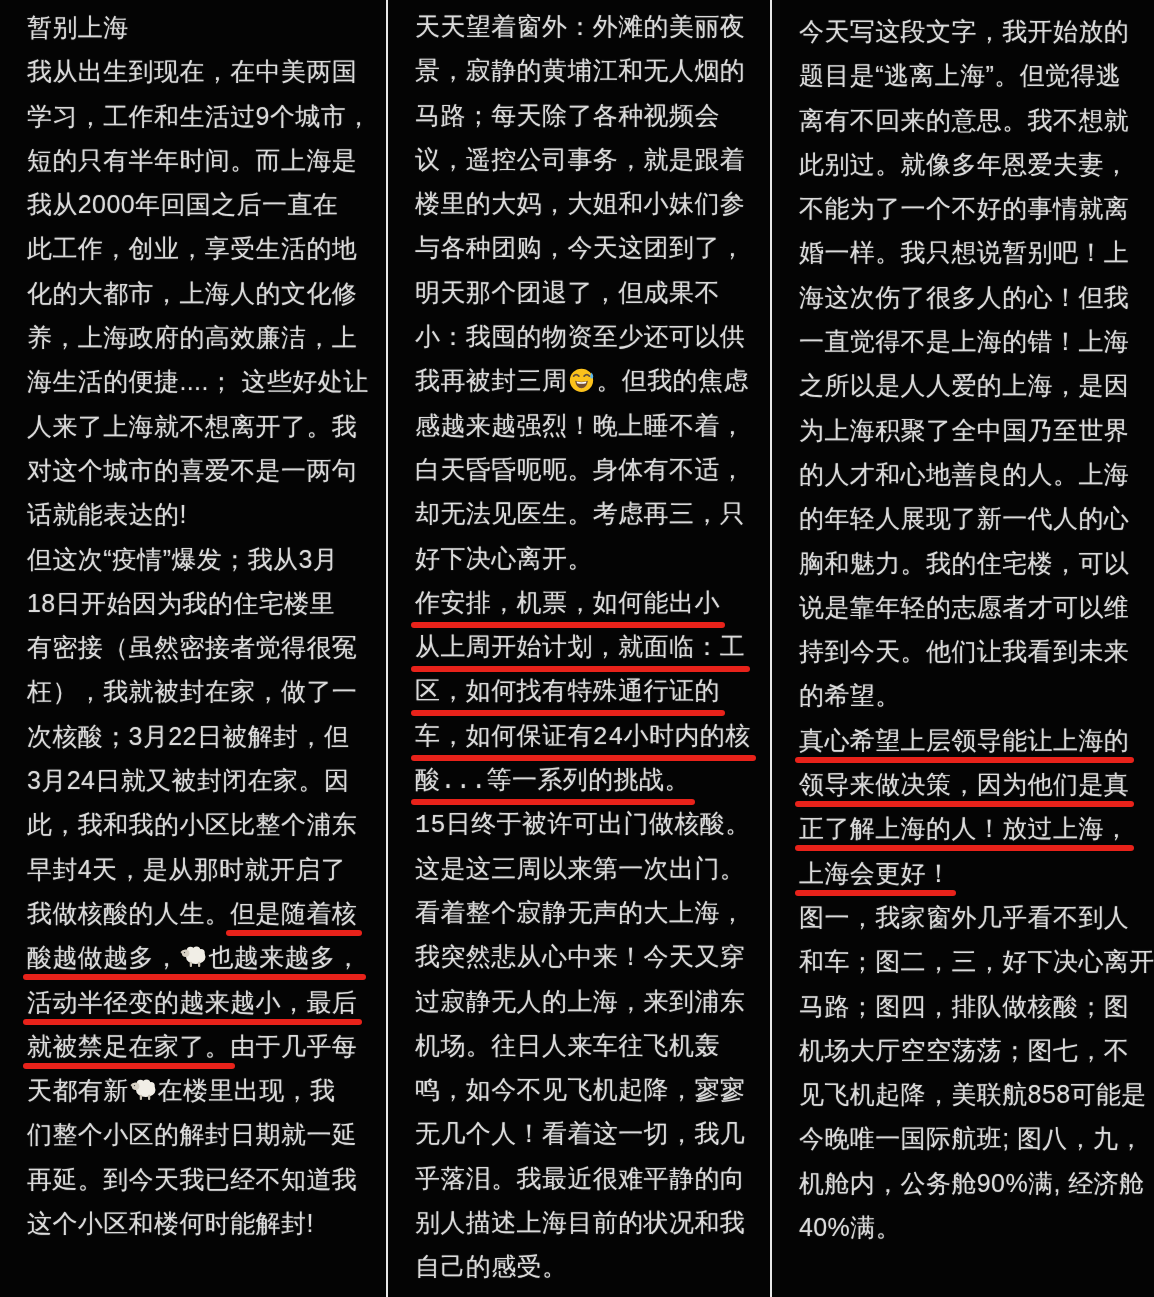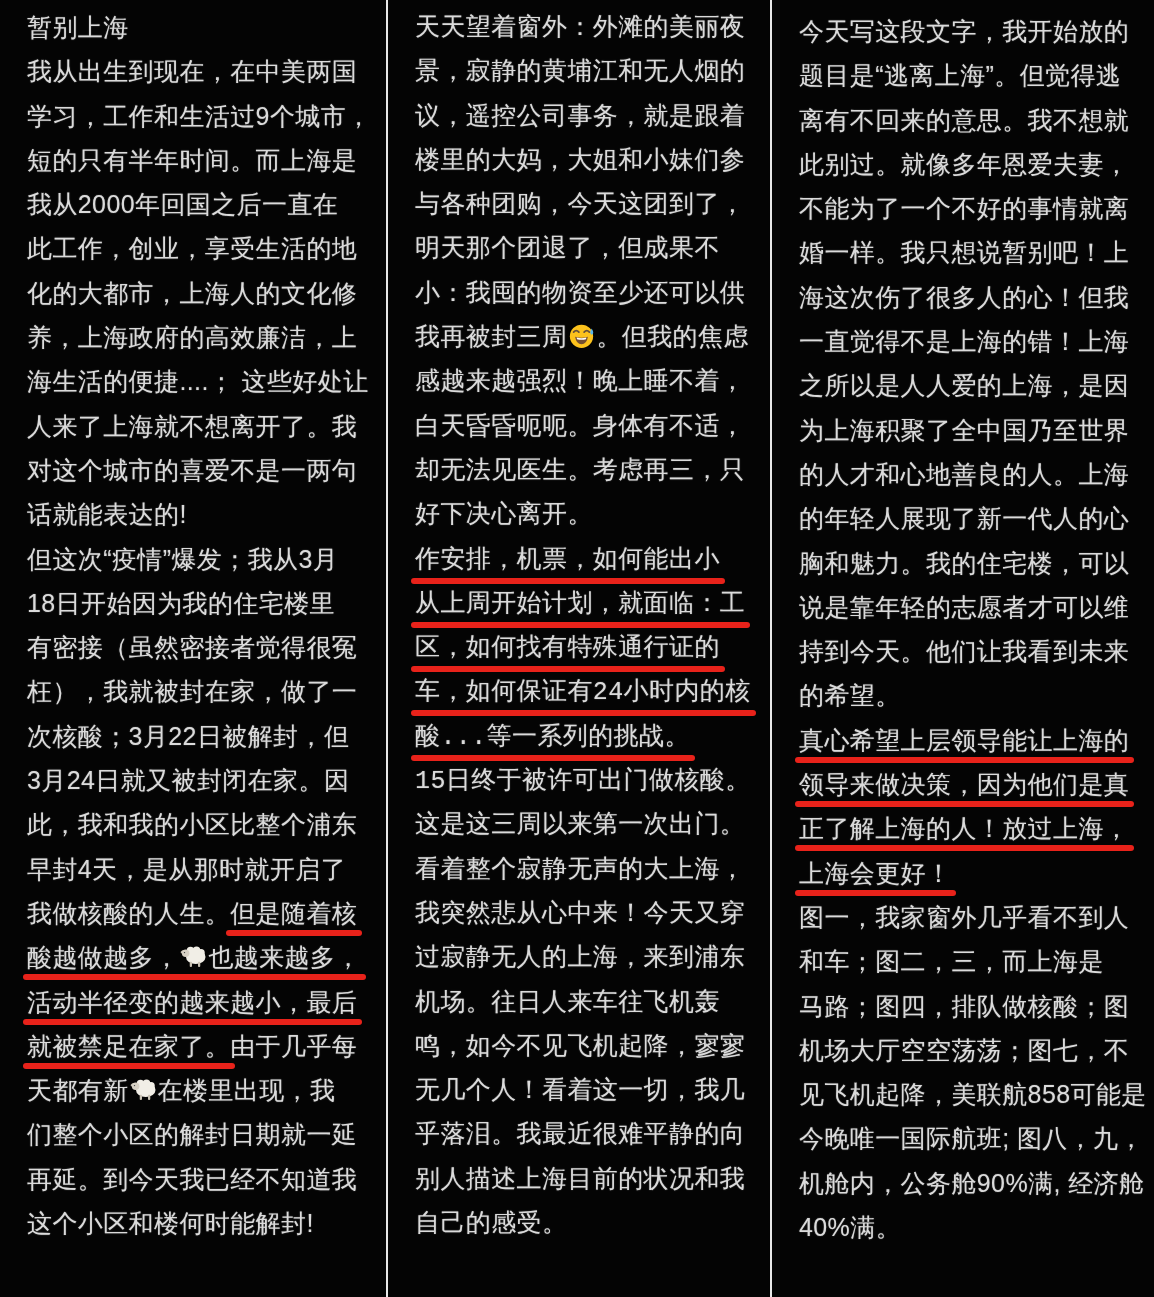--- a/index.html
+++ b/index.html
@@ -92,20 +92,21 @@
         <div class="line"><span class="seg">们整个小区的解封日期就一延</span></div>
         <div class="line"><span class="seg">再延。到今天我已经不知道我</span></div>
         <div class="line"><span class="seg">这个小区和楼何时能解封!</span></div>
       </div>
   </div>
   <div class="divider divider-1" style="background: rgb(232, 232, 232);"></div>
   <div class="col col-2">
     <div class="lines">
         <div class="line"><span class="seg">天天望着窗外：外滩的美丽夜</span></div>
         <div class="line"><span class="seg">景，寂静的黄埔江和无人烟的</span></div>
+        <div class="line"><span class="seg">马路；每天除了各种视频会</span></div>
         <div class="line"><span class="seg">议，遥控公司事务，就是跟着</span></div>
         <div class="line"><span class="seg">楼里的大妈，大姐和小妹们参</span></div>
         <div class="line"><span class="seg">与各种团购，今天这团到了，</span></div>
         <div class="line"><span class="seg">明天那个团退了，但成果不</span></div>
         <div class="line"><span class="seg">小：我囤的物资至少还可以供</span></div>
         <div class="line"><span class="seg">我再被封三周<span class="emoji"><svg viewBox="0 0 36 36">
                 <circle cx="18" cy="19" r="15.5" fill="#fcc21c"></circle>
                 <path d="M7.5 13.5 Q11 9.5 14.5 13.5" stroke="#65513d" stroke-width="2.4" fill="none" stroke-linecap="round"></path>
                 <path d="M21.5 13.5 Q25 9.5 28.5 13.5" stroke="#65513d" stroke-width="2.4" fill="none" stroke-linecap="round"></path>
                 <path d="M9.5 19.5 Q18 22.5 26.5 19.5 Q25 29.5 18 29.5 Q11 29.5 9.5 19.5 Z" fill="#744e31"></path>
@@ -151,21 +152,21 @@
         <div class="line"><span class="seg">的年轻人展现了新一代人的心</span></div>
         <div class="line"><span class="seg">胸和魅力。我的住宅楼，可以</span></div>
         <div class="line"><span class="seg">说是靠年轻的志愿者才可以维</span></div>
         <div class="line"><span class="seg">持到今天。他们让我看到未来</span></div>
         <div class="line"><span class="seg">的希望。</span></div>
         <div class="line"><span class="seg u">真心希望上层领导能让上海的</span></div>
         <div class="line"><span class="seg u">领导来做决策，因为他们是真</span></div>
         <div class="line"><span class="seg u">正了解上海的人！放过上海，</span></div>
         <div class="line"><span class="seg u">上海会更好！</span></div>
         <div class="line"><span class="seg">图一，我家窗外几乎看不到人</span></div>
-        <div class="line"><span class="seg">和车；图二，三，而上海是</span></div>
+        <div class="line"><span class="seg">和车；图二，三，好下决心离开</span></div>
         <div class="line"><span class="seg">马路；图四，排队做核酸；图</span></div>
         <div class="line"><span class="seg">机场大厅空空荡荡；图七，不</span></div>
         <div class="line"><span class="seg">见飞机起降，美联航858可能是</span></div>
         <div class="line"><span class="seg">今晚唯一国际航班; 图八，九，</span></div>
         <div class="line"><span class="seg">机舱内，公务舱90%满, 经济舱</span></div>
         <div class="line"><span class="seg">40%满。</span></div>
       </div>
   </div>
 </div>
 

